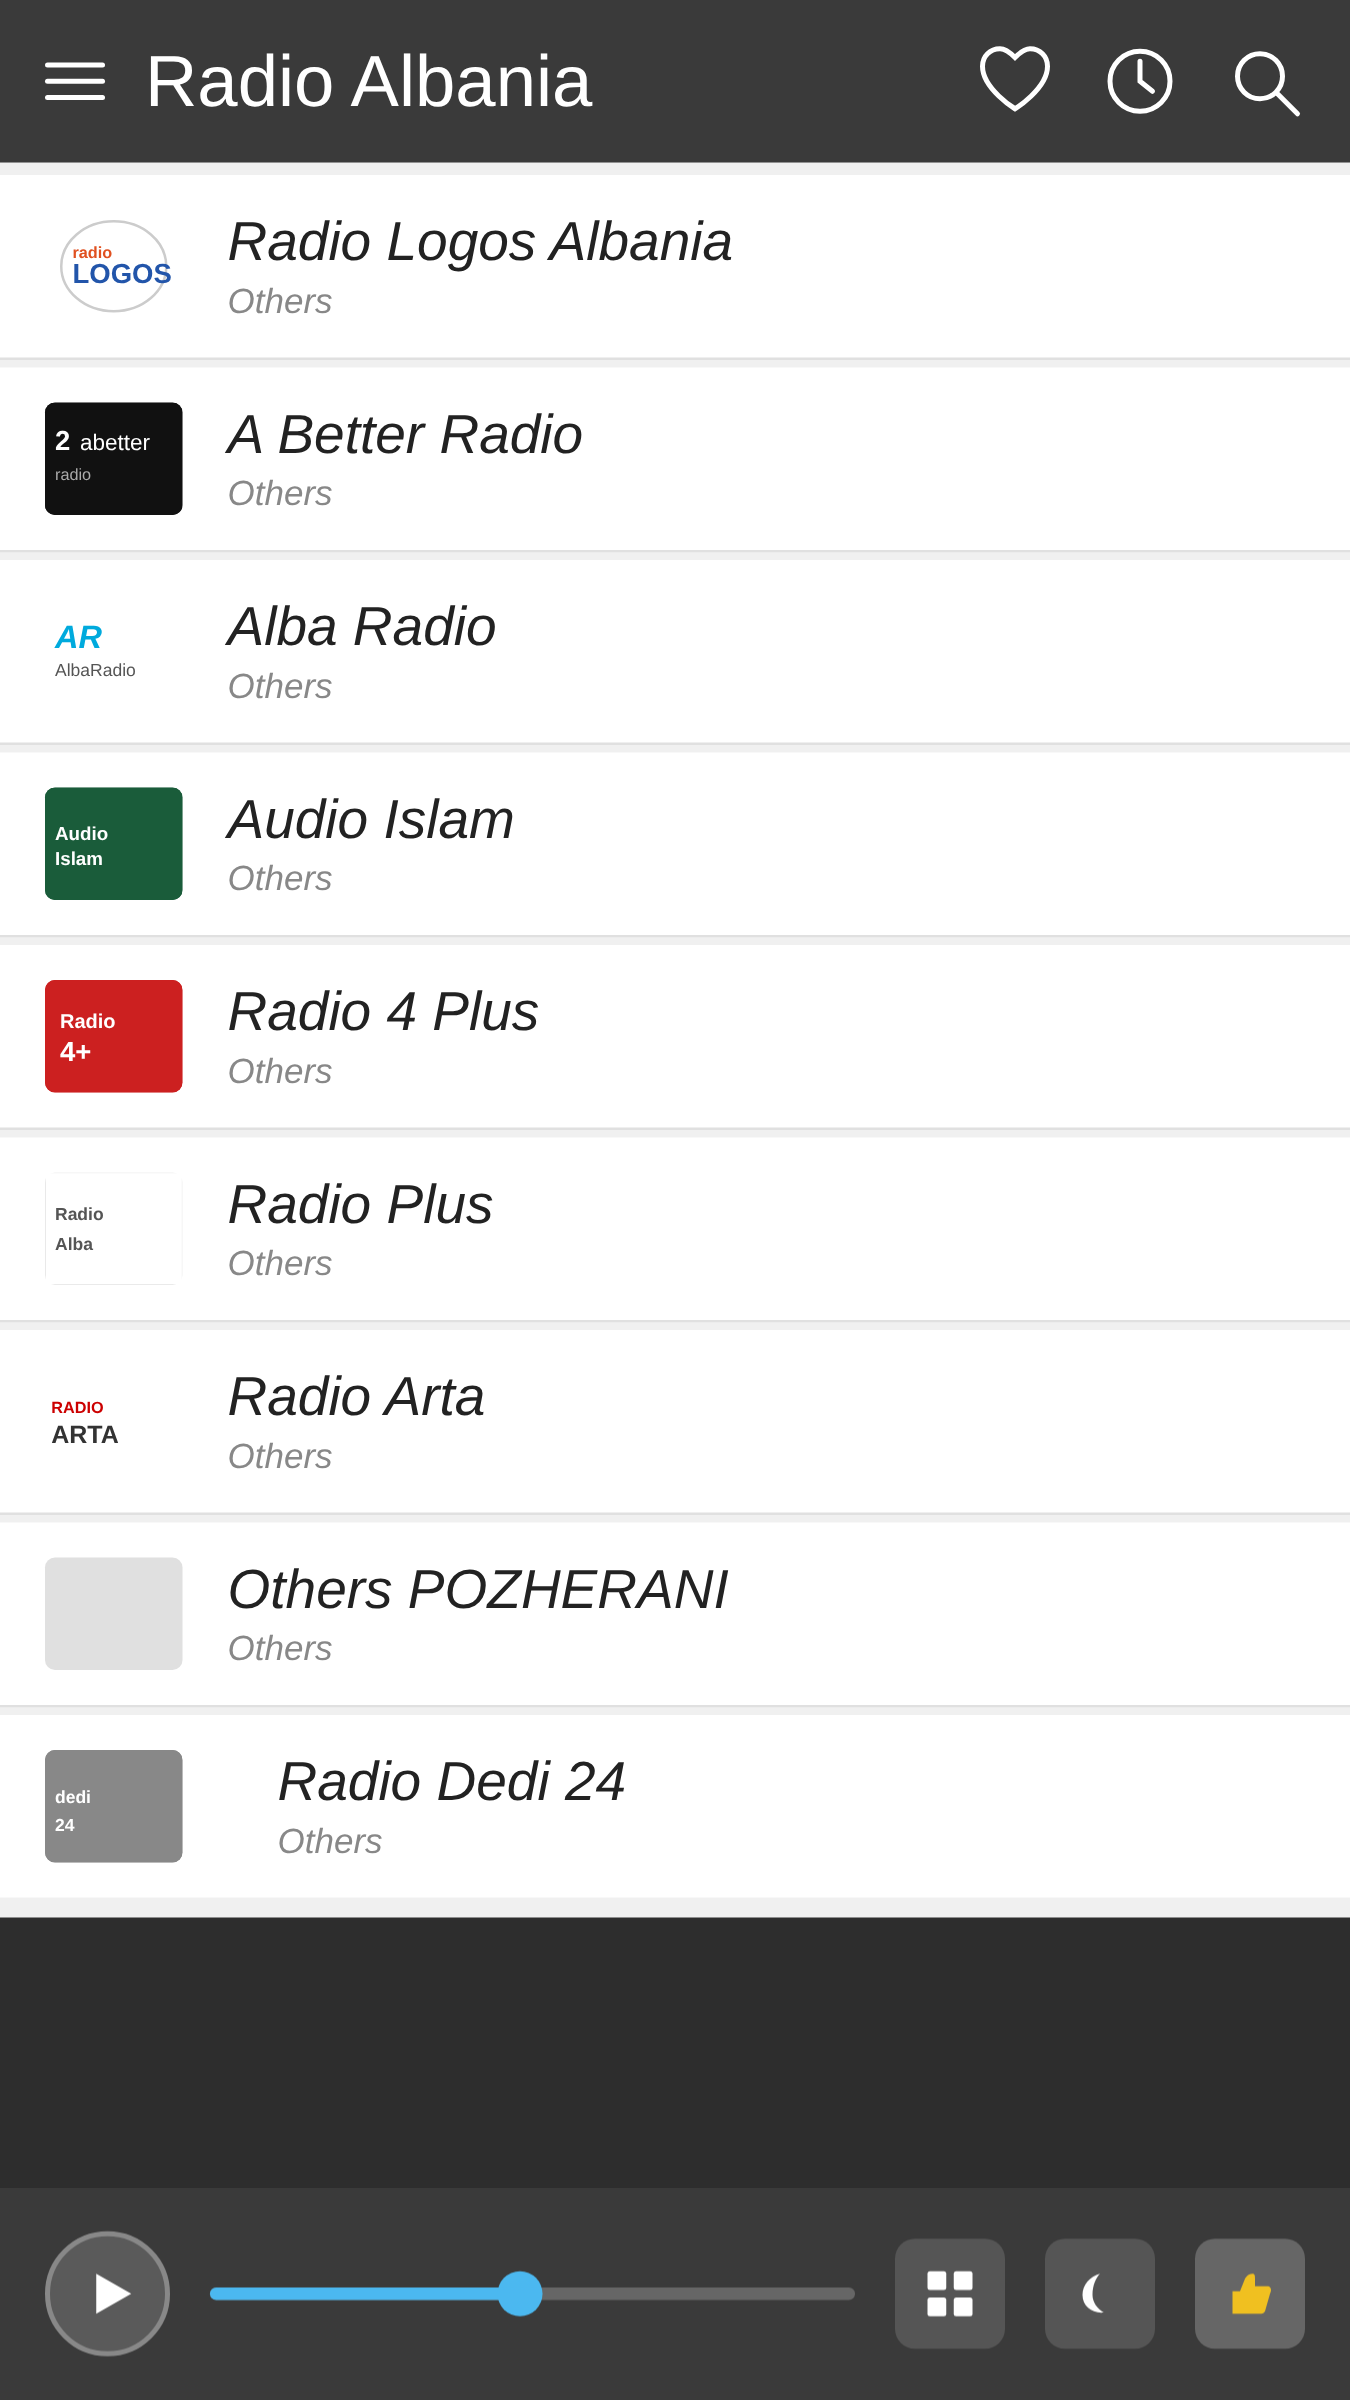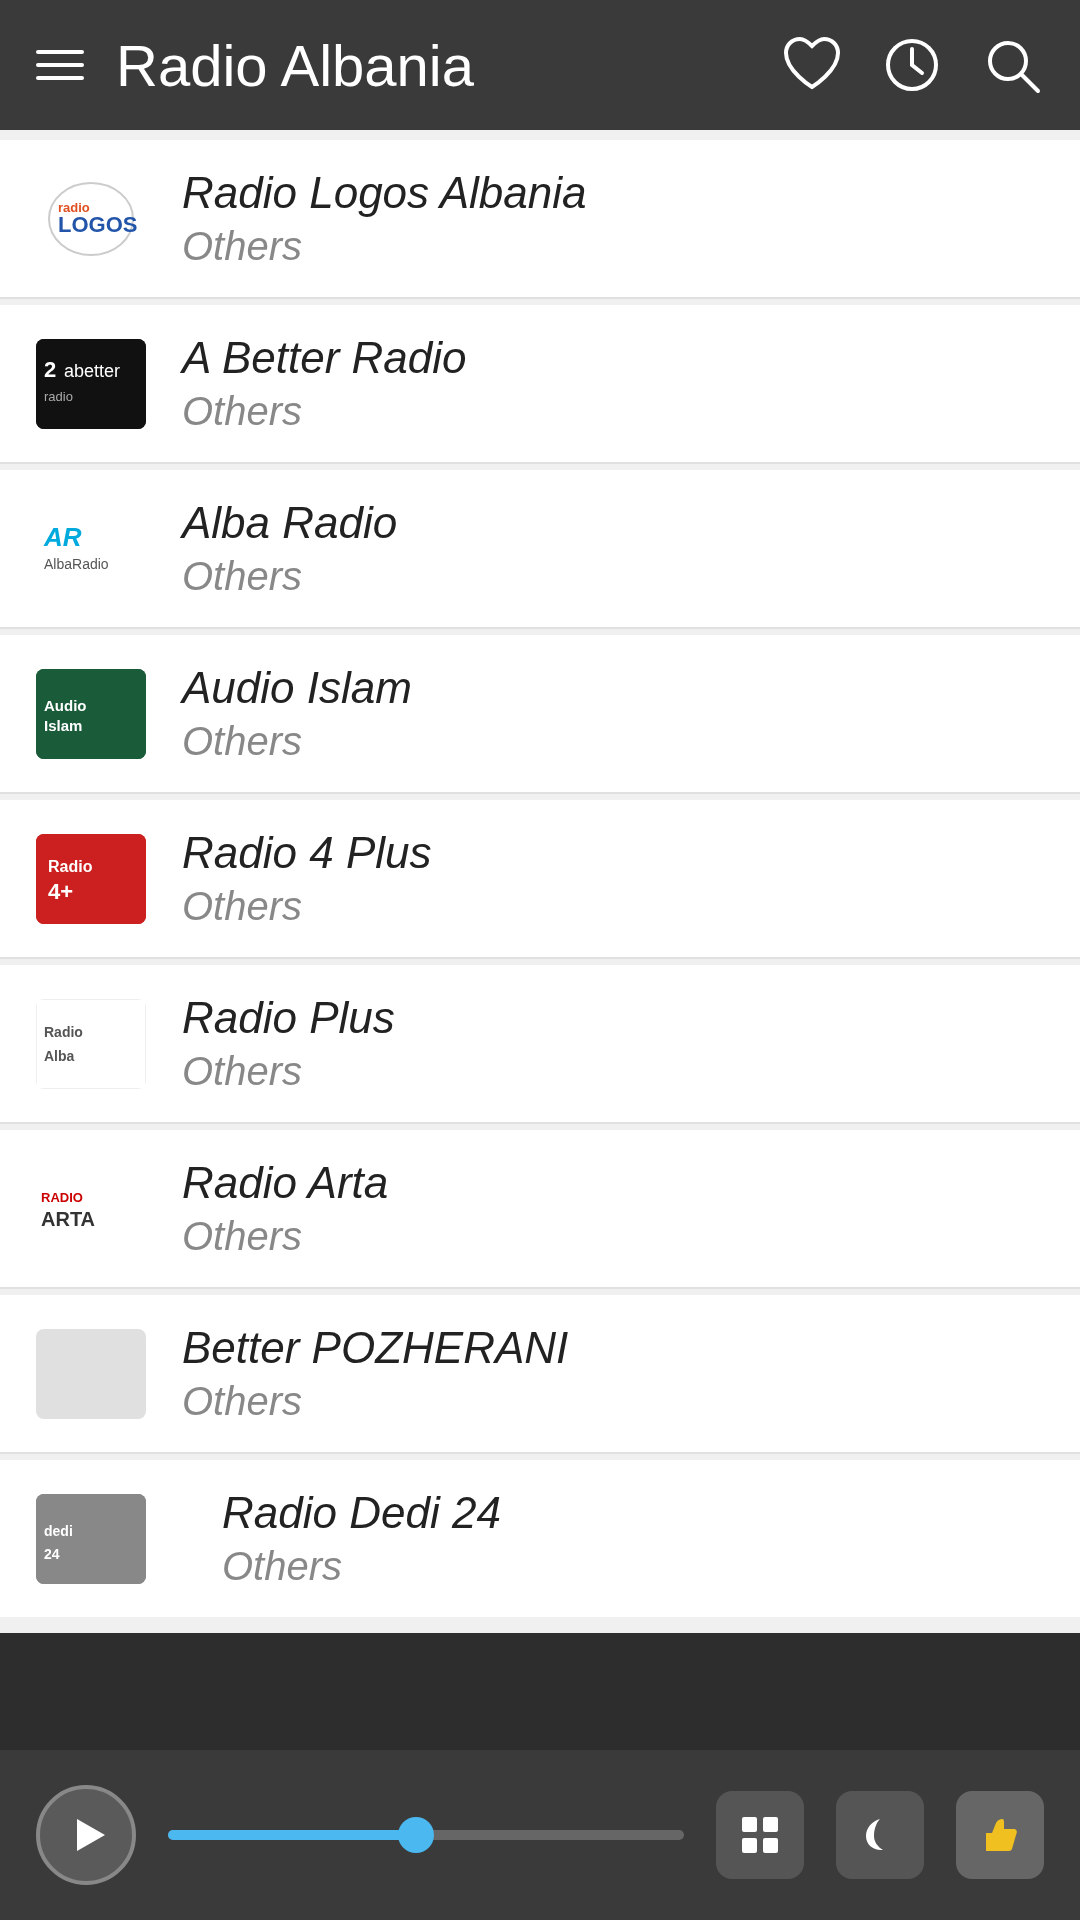--- a/index.html
+++ b/index.html
@@ -120,21 +120,21 @@
     }
 
     .station-name {
       font-size: 44px;
       font-weight: 400;
       color: #222;
       font-style: italic;
     }
 
     .station-category {
-      font-size: 40px;
+      font-size: 28px;
       color: #888;
       font-style: italic;
     }
 
     
     .logo-radio-logos {
       background: white;
       font-size: 18px;
       color: #333;
     }
@@ -381,21 +381,21 @@
     </div>
     <div class="station-info">
       <div class="station-name">Radio Arta</div>
       <div class="station-category">Others</div>
     </div>
   </div>
 
   <div class="list-item">
     <div class="station-logo-placeholder"></div>
     <div class="station-info">
-      <div class="station-name">Better POZHERANI</div>
+      <div class="station-name">Others POZHERANI</div>
       <div class="station-category">Others</div>
     </div>
   </div>
 
   <div class="list-item">
     <div class="station-logo logo-dedi24">
       <svg viewBox="0 0 110 90" width="110" height="90">
         <rect width="110" height="90" fill="#888"></rect>
         <text x="8" y="42" font-size="14" fill="#ffffff" font-family="Arial" font-weight="bold">dedi</text>
         <text x="8" y="65" font-size="14" fill="#ffffff" font-family="Arial" font-weight="bold">24</text>

